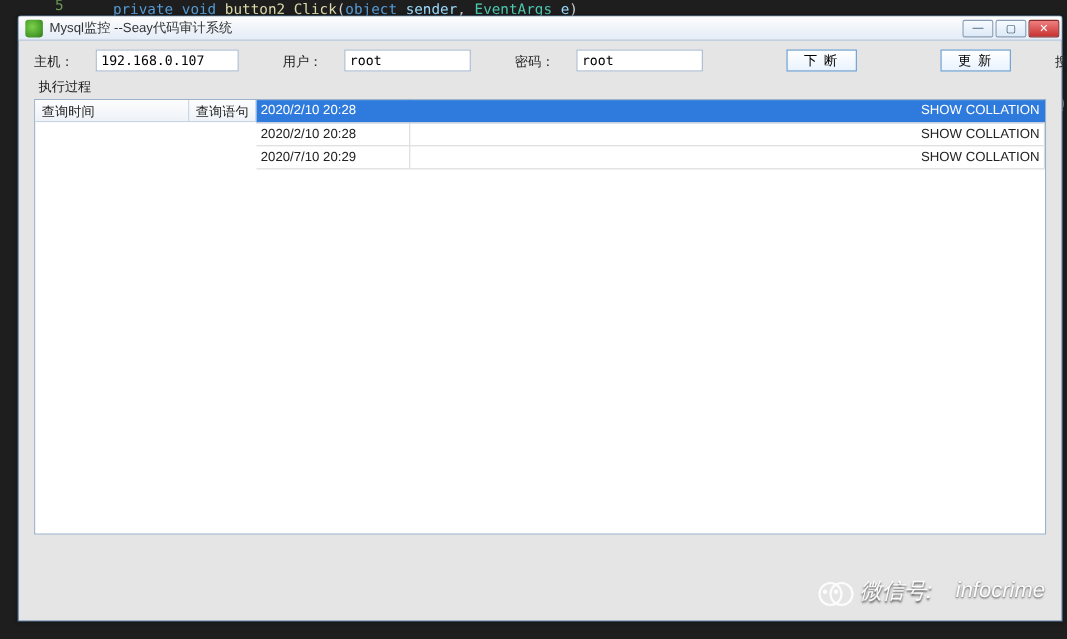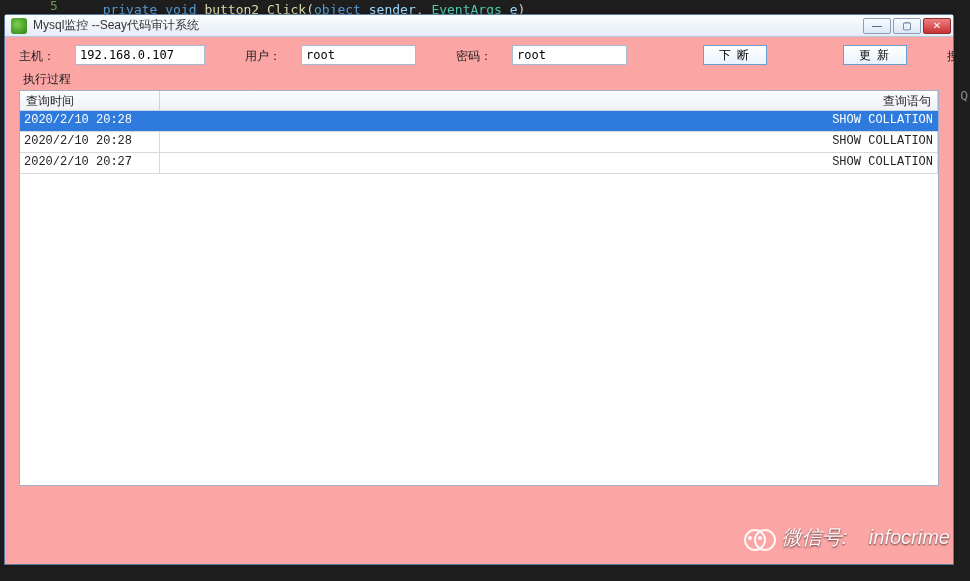--- a/index.html
+++ b/index.html
@@ -27,25 +27,25 @@
   }
   .code-bg .lineno { color: #6a9955; position: absolute; left: 50px; }
   .code-bg .kw { color: #569cd6; }
   .code-bg .type { color: #4ec9b0; }
   .code-bg .id { color: #dcdcaa; }
   .code-bg .var { color: #9cdcfe; }
   .code-bg .pn { color: #d4d4d4; }
 
   .window {
     position: absolute;
-    left: 4px;
+    left: 16px;
     top: 14px;
     width: 950px;
     height: 551px;
-    background: #fca5a5;
+    background: #e5e5e5;
     border: 1px solid #5a7ca0;
     border-radius: 3px 3px 0 0;
     box-shadow: 0 0 4px rgba(0,0,0,.4);
     display: flex;
     flex-direction: column;
   }
   .titlebar {
     height: 22px;
     background: linear-gradient(#fdfdfd, #e4ecf7);
     border-bottom: 1px solid #b6c8dd;
@@ -120,42 +120,41 @@
     color: #222;
   }
 
   .grid-wrap {
     margin: 0 14px;
     border: 1px solid #9cb2c8;
     background: #fff;
     height: 396px;
     overflow: hidden;
     display: flex;
-    flex-direction: column;
   }
   .grid-header {
     display: flex;
     background: linear-gradient(#fdfdfe,#eef2f7);
     border-bottom: 1px solid #c8d4e2;
     height: 20px;
   }
   .gh-cell {
     border-right: 1px solid #c8d4e2;
     padding: 2px 6px;
     font-size: 12px;
     color: #222;
   }
   .col-time { width: 140px; flex: 0 0 140px; }
   .col-sql  { flex: 1; text-align: right; }
   .grid-body { flex: 1; overflow: auto; }
   .grid-row {
     display: flex;
     height: 21px;
     border-bottom: 1px solid #d9d9d9;
-    font-family: Liberation Mono, monospace;
+    font-family: Liberation Sans, sans-serif;
     font-size: 12px;
     color: #222;
   }
   .grid-row .gc {
     padding: 2px 4px;
     border-right: 1px solid #d9d9d9;
     overflow: hidden; white-space: nowrap;
   }
   .grid-row.selected {
     background: #2f7bdd;
@@ -264,21 +263,21 @@
     <div class="grid-body" id="grid-body">
         <div class="grid-row selected">
           <div class="gc col-time">2020/2/10 20:28</div>
           <div class="gc col-sql">SHOW COLLATION</div>
         </div>
         <div class="grid-row">
           <div class="gc col-time">2020/2/10 20:28</div>
           <div class="gc col-sql">SHOW COLLATION</div>
         </div>
         <div class="grid-row">
-          <div class="gc col-time">2020/2/10 20:27</div>
+          <div class="gc col-time">2020/7/10 20:29</div>
           <div class="gc col-sql">SHOW COLLATION</div>
         </div>
       </div>
   </div>
 
 
 </div>
 
 <div class="watermark">
   <div class="wm-icon">

